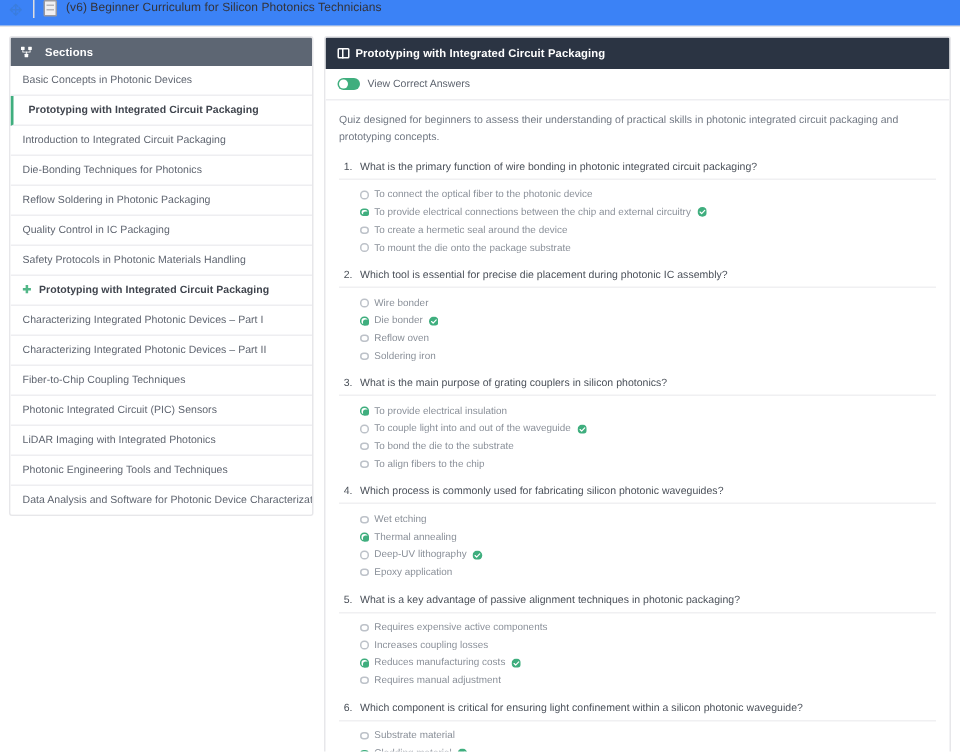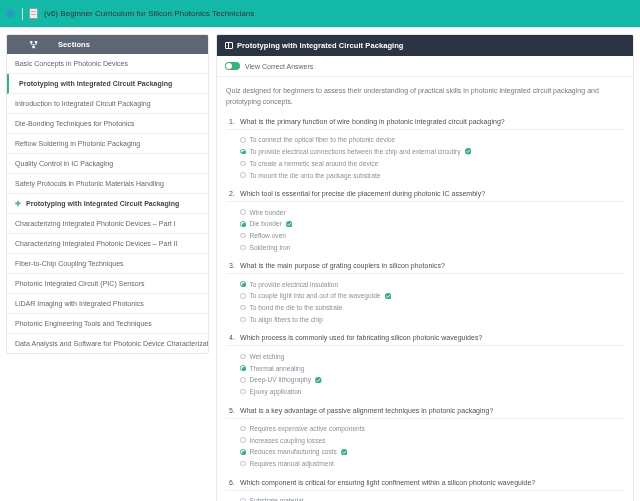--- a/index.html
+++ b/index.html
@@ -6,25 +6,25 @@
   html, body {
     margin: 0; padding: 0;
     width: 640px; height: 501px;
     background: #ffffff;
     font-family: "Liberation Sans", sans-serif;
     overflow: hidden;
   }
 
   
   .topbar {
-    height: 28px;
-    background: #14b8a6;
+    height: 18px;
+    background: #3b82f6;
     border-bottom: 1px solid #e3e3e5;
     display: flex;
-    align-items: center;
+    align-items: flex-start;
     padding: 0 4px;
   }
   .topbar-icon-move {
     width: 12px; height: 12px;
     display: flex; align-items: center; justify-content: center;
     color: #3b7ddd;
     flex: 0 0 auto;
   }
   .topbar-divider {
     width: 1px; height: 12px;
@@ -70,24 +70,24 @@
     border-radius: 2px;
     background: #fff;
     overflow: hidden;
     height: fit-content;
   }
   .sidebar-header {
     background: #5d6673;
     color: #ffffff;
     font-size: 7.5px;
     font-weight: bold;
-    padding: 5px 23px;
+    padding: 5px 7px;
     display: flex;
     align-items: center;
-    gap: 20px;
+    gap: 8px;
     letter-spacing: 0.1px;
     text-align: center;
   }
   .hdr-icon {
     display: inline-flex;
     width: 8px; height: 8px;
     align-items: center; justify-content: center;
   }
   .side-item {
     font-size: 7px;

